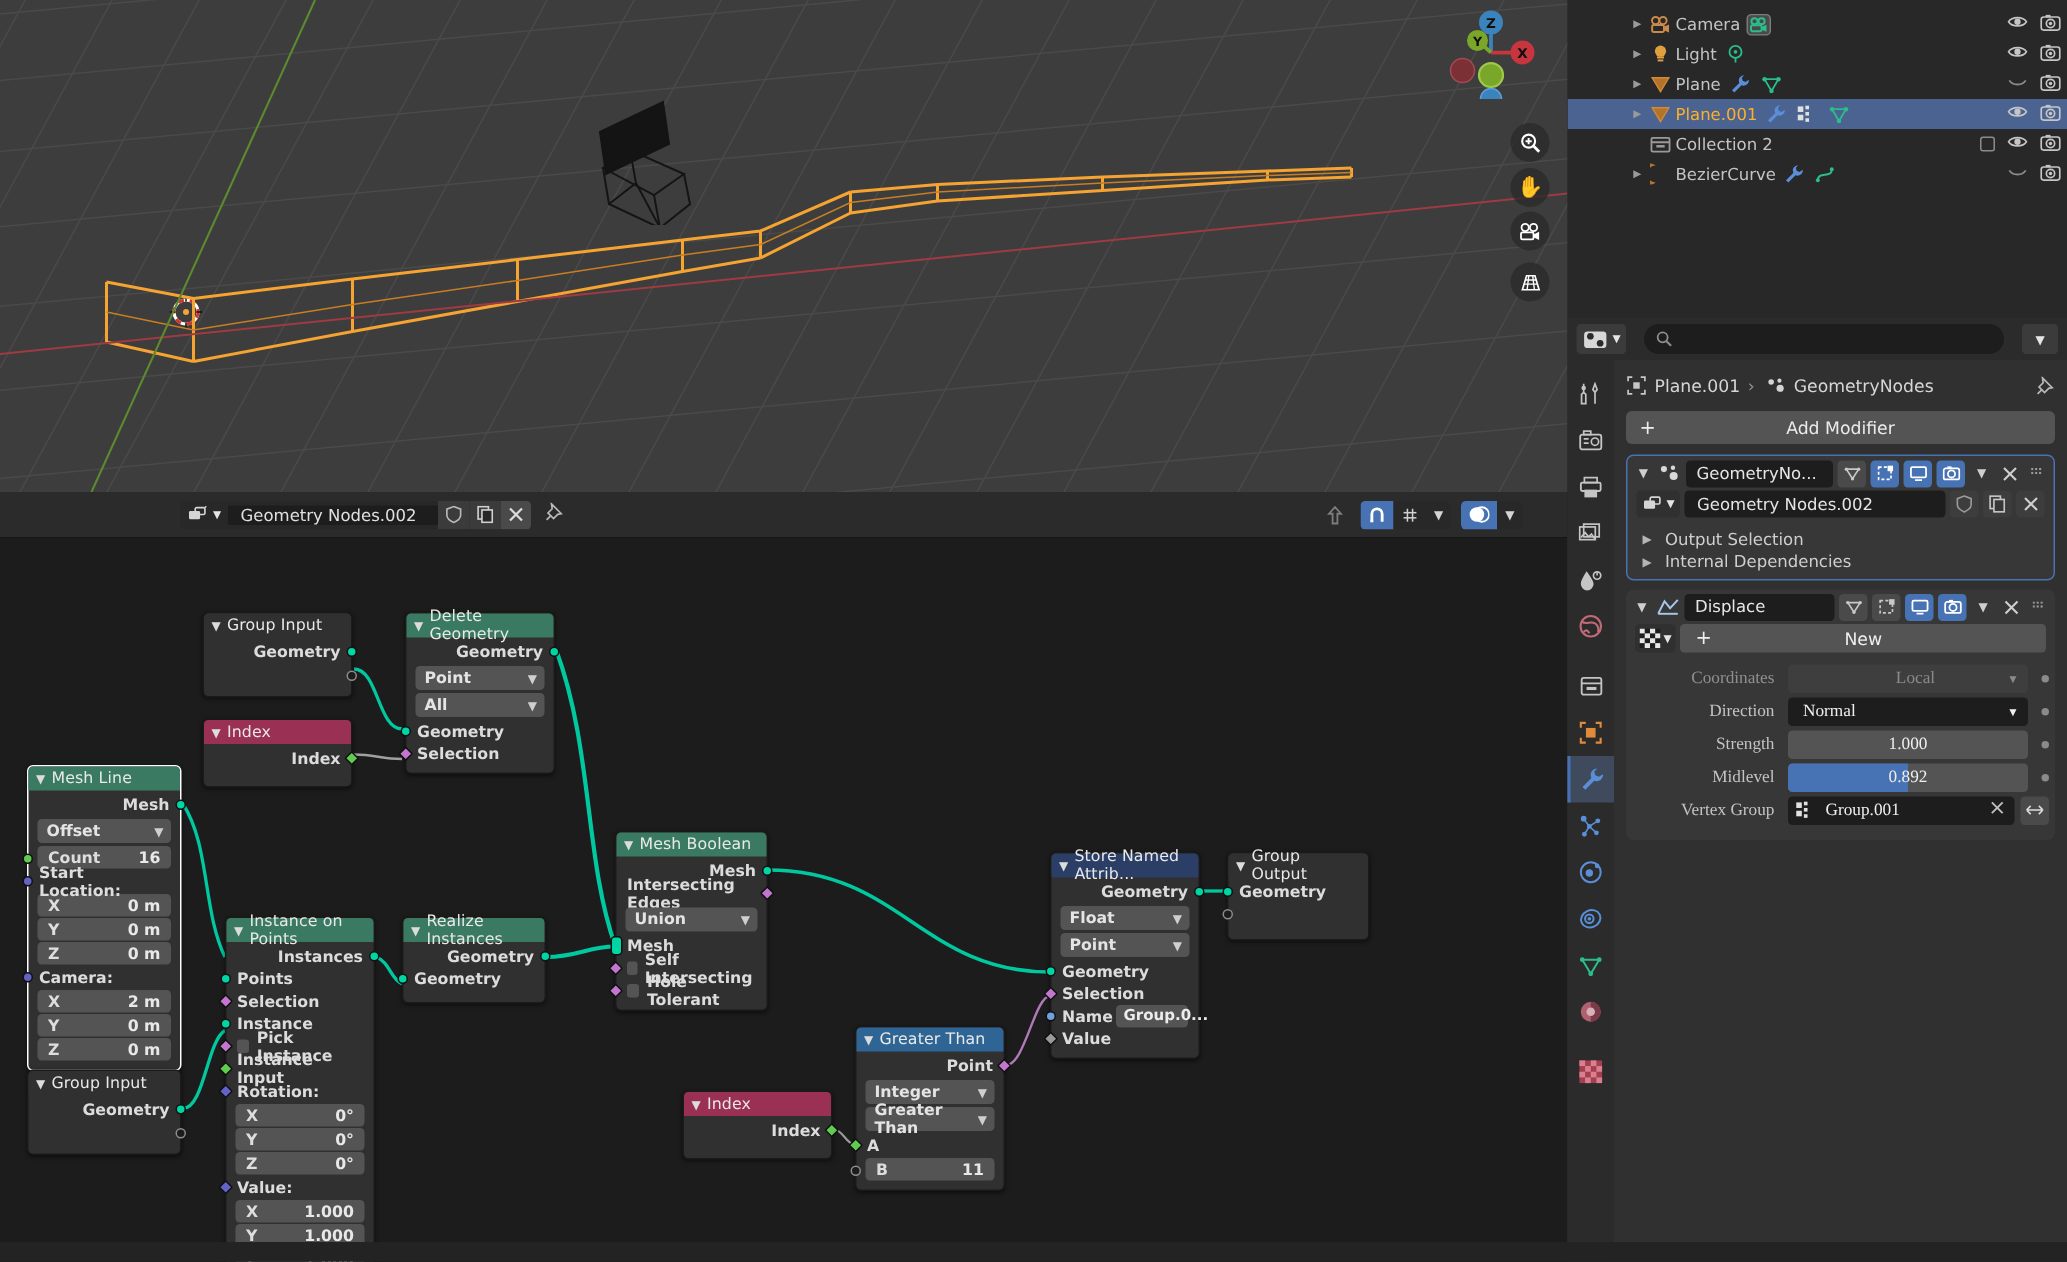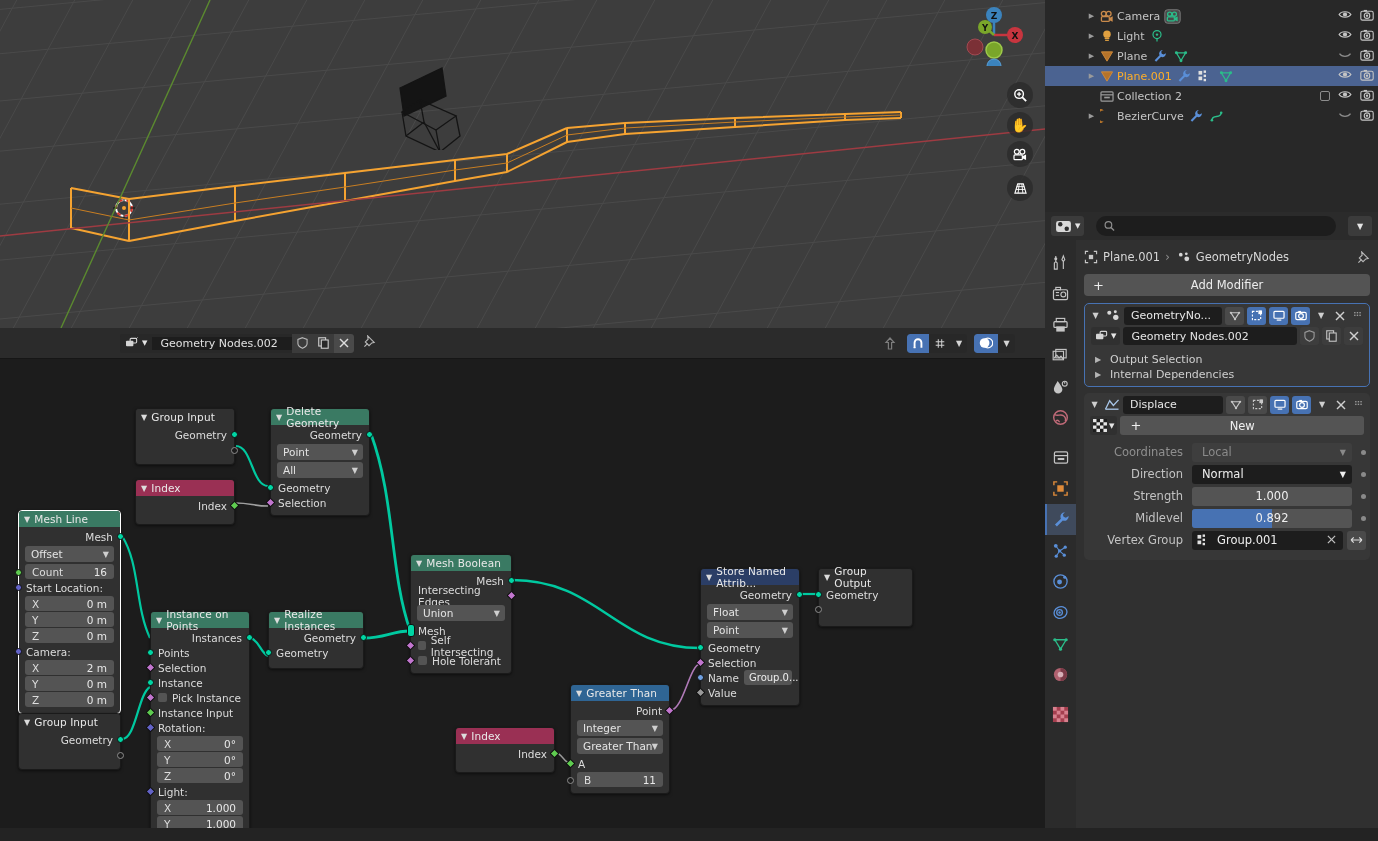--- a/index.html
+++ b/index.html
@@ -73,21 +73,21 @@
     box-shadow:0 1px 3px #00000088;
     border:1px solid #1a1a1a;
   }
   .node.selected { border:1px solid #ffffff; }
   .node-head {
     height:16px; border-radius:3px 3px 0 0; display:flex; align-items:center;
     padding:0 5px; font-size:10.5px; color:#e9e9e9;
     letter-spacing:.1px;
   }
   .node-head .chev { margin-right:4px; font-size:8px; color:#dcdcdc; }
-  .node-body { padding:2px 0 5px 0; }
+  .node-body { padding:2px 0 5px 0;font-weight:bold; }
   .h-geo   { background:#3a7a63; }
   .h-input { background:#9a3054; }
   .h-conv  { background:#2f6594; }
   .h-group { background:#303030; }
   .h-attr  { background:#2b3e66; }
 
   .row { position:relative; height:15px; display:flex; align-items:center;
          font-size:10.5px; color:#dcdcdc; padding:0 7px; }
   .row.out { justify-content:flex-end; }
   .sock {
@@ -670,21 +670,21 @@
           <div class="numfield">
             <span class="lbl">Y</span>
             <span>0°</span>
           </div>
           <div class="numfield">
             <span class="lbl">Z</span>
             <span>0°</span>
           </div>
           <div class="grp-lbl">
             <span class="sock left diamond s-vec" style="top:4px;"></span>
-            <span>Light:</span>
+            <span>Value:</span>
           </div>
           <div class="numfield">
             <span class="lbl">X</span>
             <span>1.000</span>
           </div>
           <div class="numfield">
             <span class="lbl">Y</span>
             <span>1.000</span>
           </div>
           <div class="numfield">
@@ -1417,24 +1417,24 @@
                 </g>
               </svg>
             <span style="font-size:7px;">▼</span>
           </div>
           <div style="flex:1;height:19px;background:#545454;border-radius:3px;display:flex;align-items:center;justify-content:center;position:relative;font-size:11.5px;color:#efefef;">
             <span style="position:absolute;left:10px;font-size:13px;">+</span>
             <span>New</span>
           </div>
         </div>
 
-        <div style="padding:2px 4px 8px 4px;">
+        <div style="padding:2px 4px 8px 4px;font-family:Liberation Serif, serif;">
           <div class="prop-line">
             <span class="prop-label dim">Coordinates</span>
-            <span class="prop-val disabled" style="justify-content:flex-start;padding-left:10px;">
+            <span class="prop-val disabled" style="justify-content:center;padding-left:10px;">
               <span>Local</span>
               <span class="dc">▼</span>
             </span>
             <span class="prop-dot"></span>
           </div>
           <div class="prop-line">
             <span class="prop-label">Direction</span>
             <span class="prop-val" style="justify-content:flex-start;padding-left:10px;background:#1d1d1d;">
               <span>Normal</span>
               <span class="dc">▼</span>

